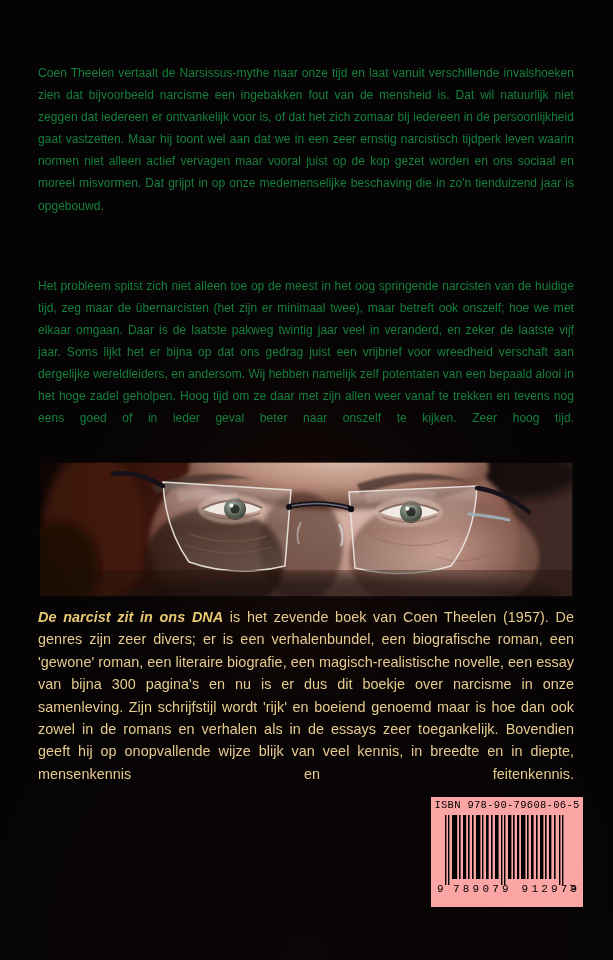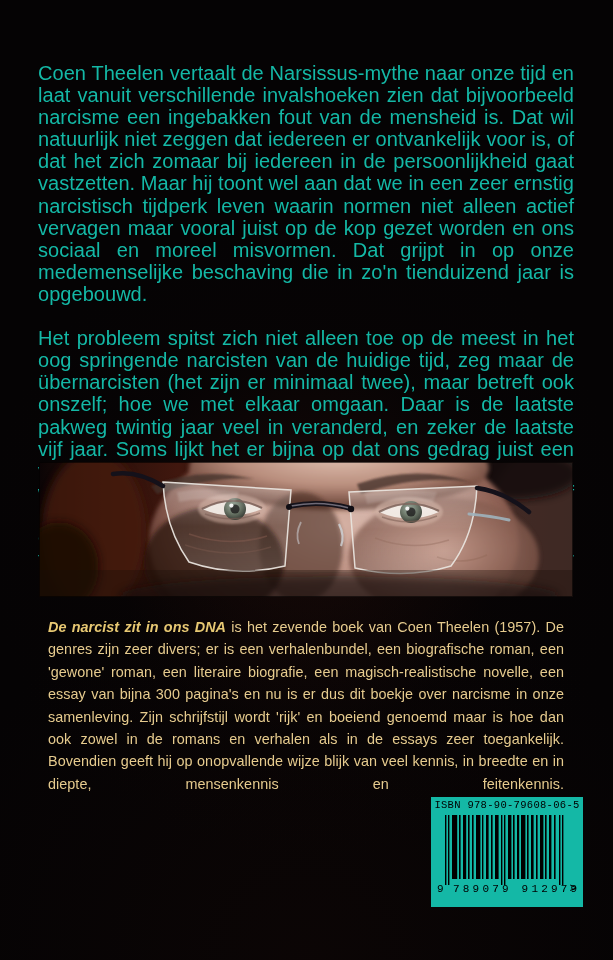--- a/index.html
+++ b/index.html
@@ -32,36 +32,37 @@
       radial-gradient(ellipse 70% 45% at 50% 56%, rgba(60,22,14,0.30) 0%, rgba(20,8,6,0.10) 45%, rgba(0,0,0,0) 75%),
       radial-gradient(ellipse 90% 60% at 50% 100%, rgba(30,12,8,0.25) 0%, rgba(0,0,0,0) 70%);
     pointer-events: none;
   }
 
   .blurb-top {
     position: absolute;
     left: 38px;
     top: 62px;
     width: 536px;
-    color: #14b8a6;
-    font-size: 20px;
+    color: #15803d;
+    font-size: 12px;
     line-height: 22.1px;
     text-align: justify;
     text-justify: inter-word;
     letter-spacing: 0.04px;
     -webkit-font-smoothing: antialiased;
   }
   .blurb-top p {
     margin: 0;
   }
   .blurb-top p + p {
     margin-top: 0px;
   }
   .blurb-top p:last-child {
     text-align: justify;
+    margin-top: 36px;
   }
   
   .blurb-top p::after {
     content: "";
     display: inline-block;
     width: 100%;
   }
 
   .portrait {
     position: absolute;
@@ -84,21 +85,21 @@
     top: 606px;
     width: 536px;
     color: #e6cb8e;
     font-size: 14.4px;
     line-height: 22.4px;
     text-align: justify;
     letter-spacing: 0.04px;
     -webkit-font-smoothing: antialiased;
   }
   .blurb-bottom p {
-    margin: 10px;
+    margin: 0;
   }
   .blurb-bottom p::after {
     content: "";
     display: inline-block;
     width: 100%;
   }
   .book-title-inline {
     font-weight: bold;
     font-style: italic;
     color: #e7c873;
@@ -131,21 +132,21 @@
   }
   .logo-circle svg { display: block; }
 
   
   .barcode-box {
     position: absolute;
     left: 431px;
     top: 797px;
     width: 152px;
     height: 110px;
-    background: #14b8a6;
+    background: #fca5a5;
     padding: 4px;
     box-sizing: border-box;
   }
   .barcode-isbn {
     position: absolute;
     left: 0;
     top: 2px;
     width: 152px;
     text-align: center;
     font-family: "Liberation Mono", "DejaVu Sans Mono", monospace;

